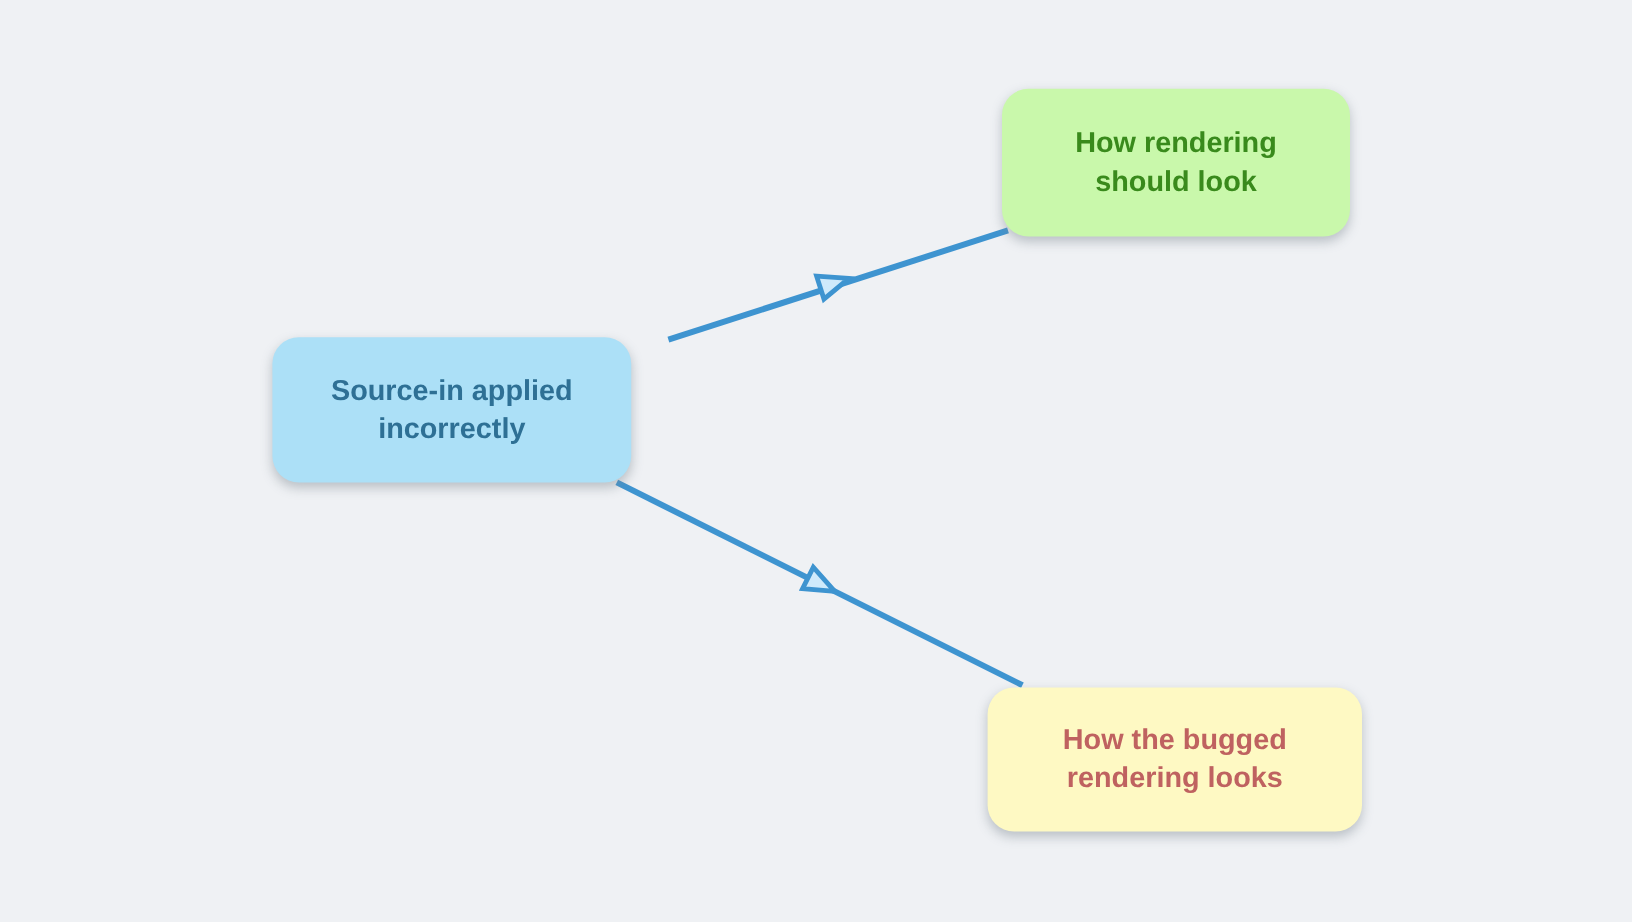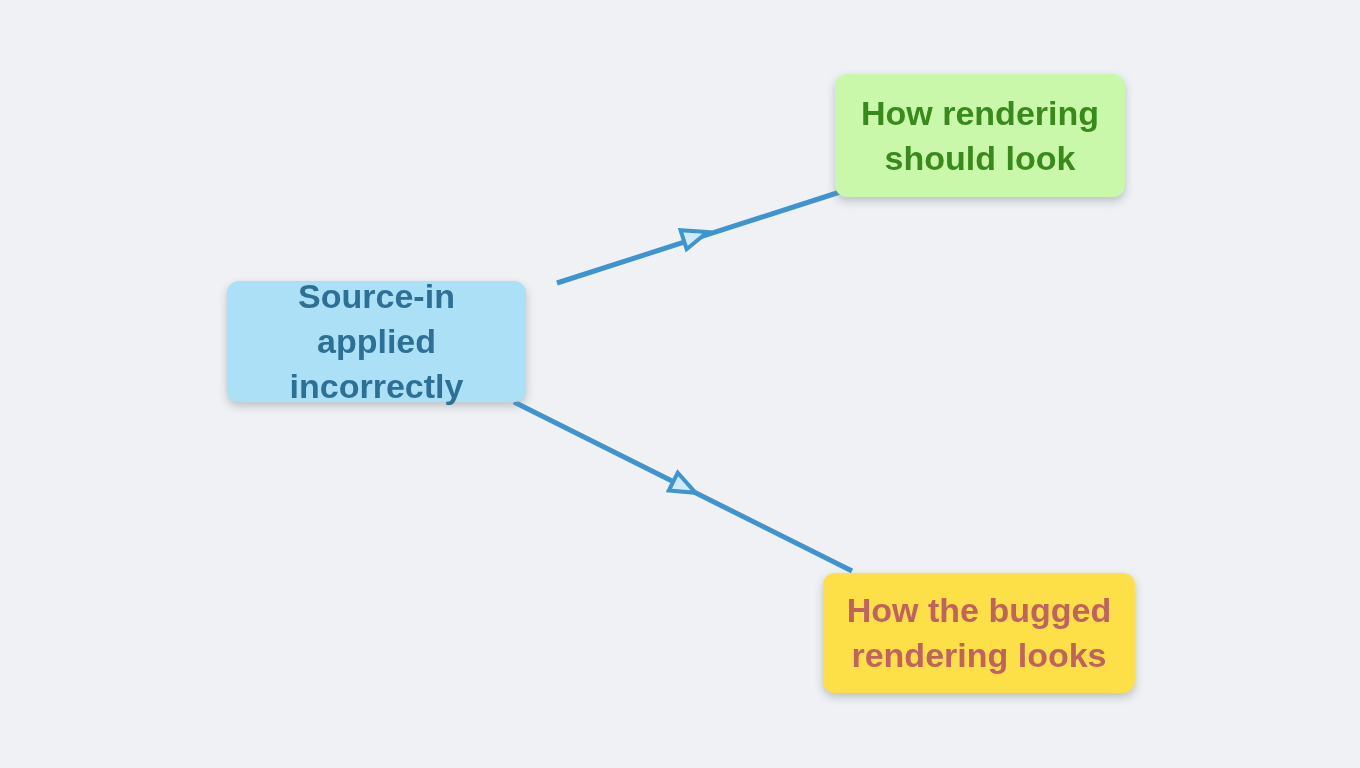--- a/index.html
+++ b/index.html
@@ -32,25 +32,25 @@
     fill: #cfeafb;
     stroke: #3e94d0;
     stroke-width: 4;
     stroke-linejoin: miter;
   }
   .node {
     position: absolute;
     display: flex;
     align-items: center;
     justify-content: center;
-    border-radius: 12px;
+    border-radius: 22px;
     box-shadow: 0 4px 9px rgba(125, 135, 145, 0.45);
     text-align: center;
     font-weight: 700;
-    font-size: 34px;
+    font-size: 24px;
     line-height: 1.32;
     white-space: pre-line;
     box-sizing: border-box;
     padding: 8px 14px;
     cursor: default;
   }
   .node-source {
     left: 227px;
     top: 281px;
     width: 299px;
@@ -64,21 +64,21 @@
     width: 290px;
     height: 123px;
     background: #c9f8ab;
     color: #398a1c;
   }
   .node-bugged {
     left: 823px;
     top: 573px;
     width: 312px;
     height: 120px;
-    background: #fde047;
+    background: #fef9c3;
     color: #bf6260;
   }
 </style>
 </head>
 <body>
 
 <div class="canvas">
 
   <svg class="edges-layer" viewBox="0 0 1360 768" xmlns="http://www.w3.org/2000/svg">
     <g>

